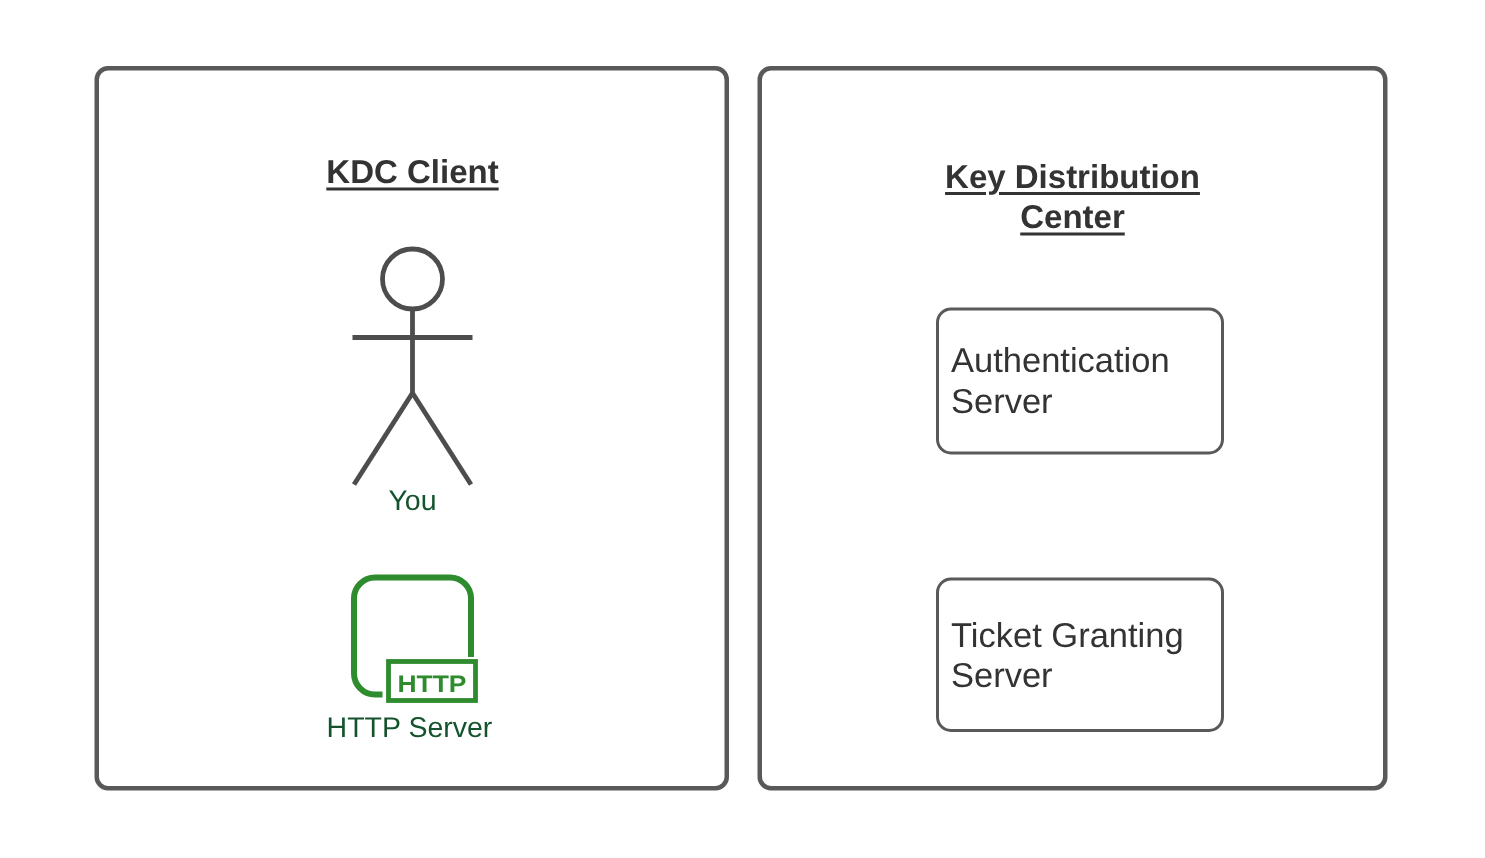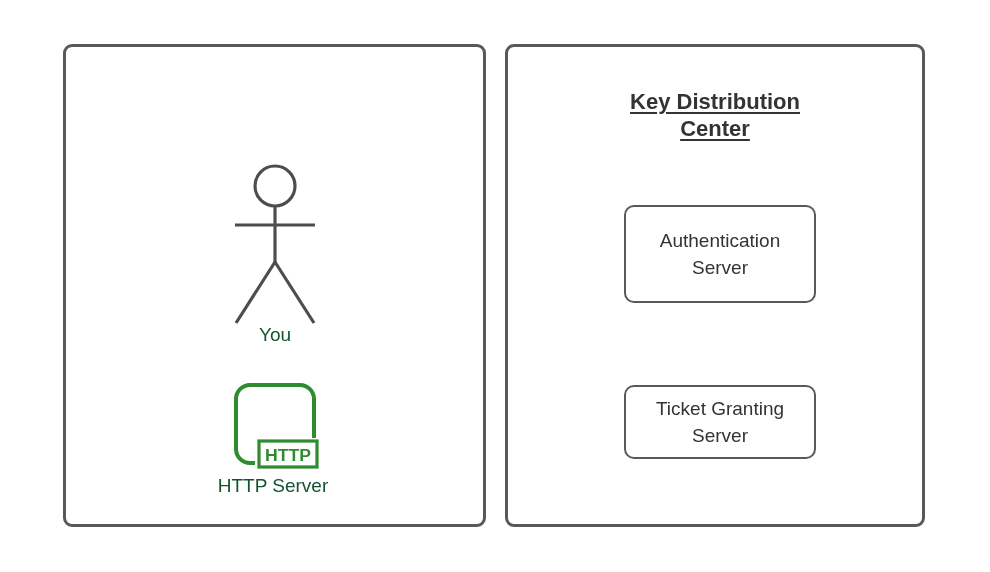--- a/index.html
+++ b/index.html
@@ -31,21 +31,21 @@
     text-align: center;
     font-size: 22px;
     font-weight: bold;
     color: #333333;
     line-height: 27px;
     text-decoration: underline;
     text-decoration-thickness: 2px;
     text-underline-offset: 3px;
   }
   .title-client { left: 165px; top: 101px; }
-  .title-kdc    { left: 605px; top: 88px; }
+  .title-kdc    { left: 605px; top: 104px; }
 
   .actor-svg { position: absolute; left: 205px; top: 158px; }
   .label {
     position: absolute;
     text-align: center;
     font-size: 19px;
     color: #14532d;
   }
   .label-you { left: 225px; top: 324px; width: 100px; }
   .label-http-service { left: 173px; top: 475px; width: 200px; }
@@ -59,35 +59,36 @@
 
   .node {
     position: absolute;
     box-sizing: border-box;
     border: 2.5px solid #595959;
     border-radius: 10px;
     background: #ffffff;
     display: flex;
     align-items: center;
     justify-content: center;
-    text-align: center;
-    font-size: 19px;
+    text-align: left;
+    font-size: 23px;
     line-height: 27px;
     color: #333333;
     padding: 0 8px;
   }
   .node-auth   { left: 624px; top: 205px; width: 192px; height: 98px; }
-  .node-ticket { left: 624px; top: 385px; width: 192px; height: 74px; }
+  .node-ticket { left: 624px; top: 385px; width: 192px; height: 103px; }
 </style>
 </head>
 <body>
 
 <div class="canvas">
 
   <div class="panel panel-client"></div>
+  <div class="panel-title title-client">KDC Client</div>
 
   <svg class="actor-svg" width="140" height="175" viewBox="0 0 140 175">
     <g fill="none" stroke="#4d4d4d" stroke-width="3.2">
       <circle cx="70" cy="28" r="20"></circle>
       <line x1="70" y1="48" x2="70" y2="104"></line>
       <line x1="30" y1="67" x2="110" y2="67"></line>
       <line x1="70" y1="104" x2="31" y2="165"></line>
       <line x1="70" y1="104" x2="109" y2="165"></line>
     </g>
   </svg>

